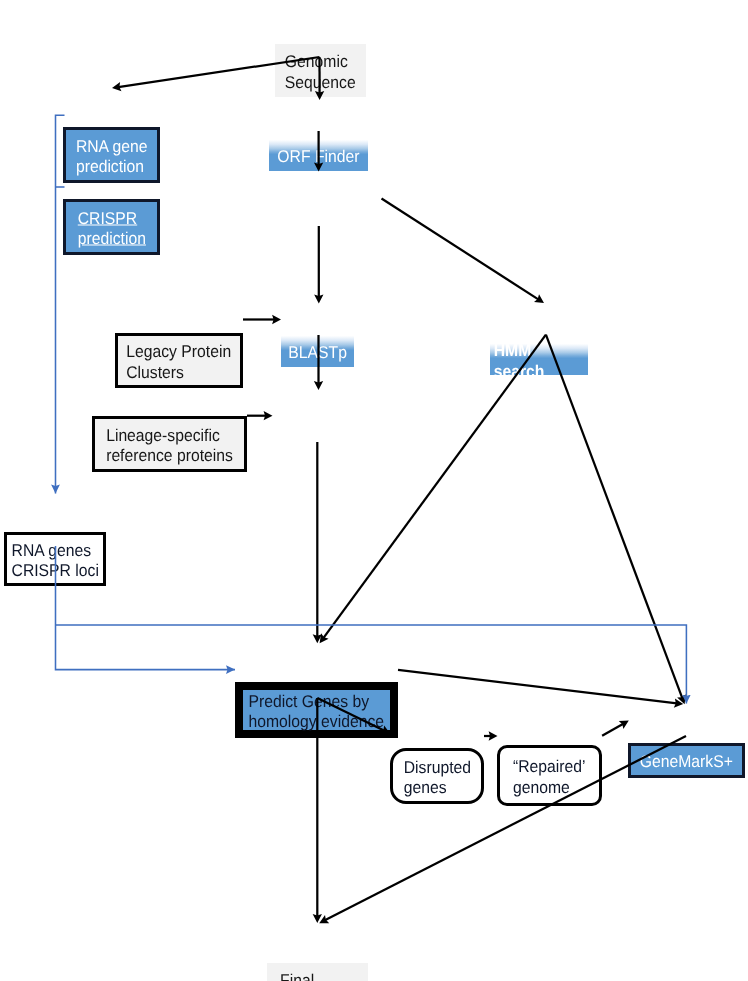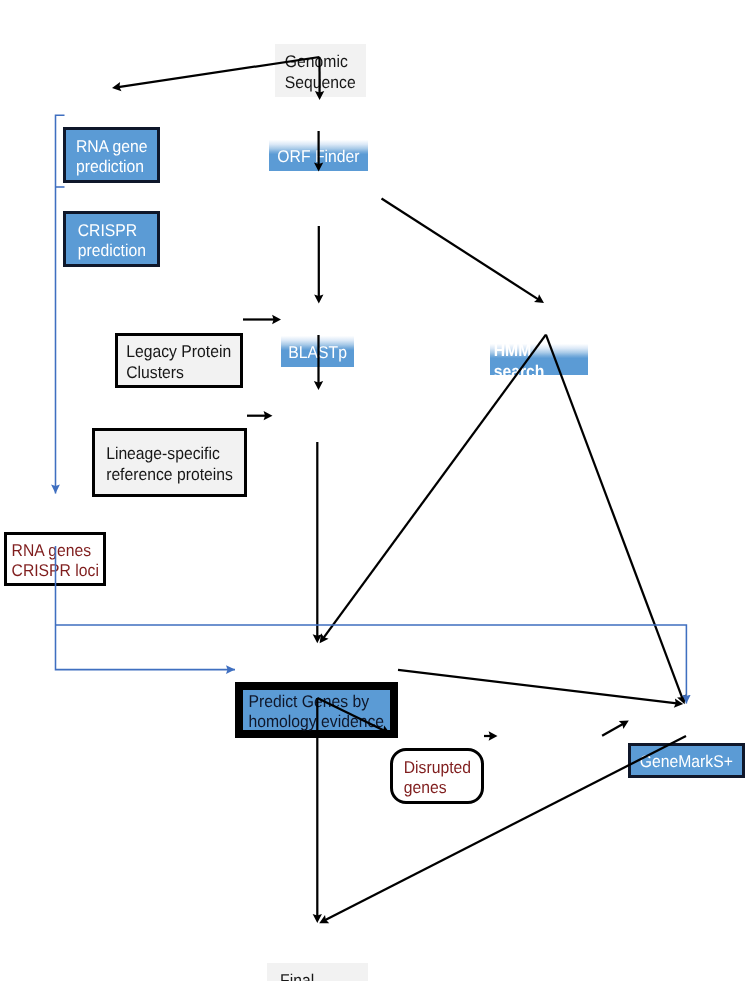--- a/index.html
+++ b/index.html
@@ -13,21 +13,21 @@
   .node{position:absolute;box-sizing:border-box;display:flex;align-items:center;
         justify-content:center;text-align:left;z-index:2;margin-top:40px;}
   .node .lbl{display:block;white-space:pre-line;font-size:17px;line-height:20.4px;
              transform:translateY(1.5px) scaleX(0.925);transform-origin:center center;}
 
   
   .grey{background:#F2F2F2;color:#171717;}
   
   .greyblk{background:#F2F2F2;color:#171717;border:3px solid #000000;}
   
-  .whiteblk{background:#FFFFFF;color:#7f1d1d;border:3px solid #000000;}
+  .whiteblk{background:#FFFFFF;color:#0f172a;border:3px solid #000000;}
   
   .whiteblue{background:#FFFFFF;color:#171717;border:4px solid #2E75B6;}
   
   .bluebox{background:#5B9BD5;color:#FFFFFF;border:3px solid #0f172a;}
   
   .blueblk{background:#5B9BD5;color:#0f172a;border:8px solid #000000;}
   
   .bluegrad{color:#FFFFFF;
     background:linear-gradient(to bottom,#FDFEFF 0%,#DCE9F7 14%,#A8CAE8 28%,#79ADDC 38%,#5B9BD5 46%,#5B9BD5 100%);}
   .rounded{border-radius:10px;}
@@ -98,21 +98,21 @@
   <div class="node grey" style="left:275px;top:4px;width:91px;height:53px;">
     <span class="lbl">Genomic
 Sequence</span>
   </div>
 
   <div class="node bluebox" style="left:63px;top:87px;width:97px;height:56px;">
     <span class="lbl">RNA gene
 prediction</span>
   </div>
 
-  <div class="node bluebox" style="left:63px;top:171px;width:97px;height:56px;">
+  <div class="node bluebox" style="left:63px;top:159px;width:97px;height:56px;text-decoration:underline;">
     <span class="lbl">CRISPR
 prediction</span>
   </div>
 
   <div class="node bluegrad" style="left:269px;top:100px;width:99px;height:31px;">
     <span class="lbl">ORF Finder</span>
   </div>
 
 
   <div class="node greyblk" style="left:115px;top:293px;width:128px;height:55px;">
@@ -121,41 +121,45 @@
   </div>
 
   <div class="node bluegrad" style="left:281px;top:296px;width:73px;height:31px;">
     <span class="lbl">BLASTp</span>
   </div>
 
   <div class="node bluegrad" style="left:490px;top:304px;width:98px;height:31px;font-weight:bold;">
     <span class="lbl">HMM search</span>
   </div>
 
-  <div class="node greyblk" style="left:92px;top:388px;width:155px;height:69px;">
+  <div class="node greyblk" style="left:92px;top:376px;width:155px;height:56px;">
     <span class="lbl">Lineage-specific
 reference proteins</span>
   </div>
 
 
   <div class="node whiteblk" style="left:4px;top:492px;width:102px;height:54px;">
     <span class="lbl">RNA genes
 CRISPR loci</span>
   </div>
 
   <div class="node blueblk" style="left:235px;top:642px;width:163px;height:56px;">
     <span class="lbl">Predict Genes by
 homology evidence</span>
   </div>
 
   <div class="node whiteblk" style="left:390px;top:708px;width:94px;height:56px;border-radius:16px;">
     <span class="lbl">Disrupted
 genes</span>
   </div>
 
+  <div class="node whiteblk rounded" style="left:497px;top:705px;width:105px;height:61px;">
+    <span class="lbl">“Repaired’
+genome</span>
+  </div>
 
   <div class="node bluebox" style="left:628px;top:703px;width:117px;height:35px;">
     <span class="lbl">GeneMarkS+</span>
   </div>
 
   <div class="node grey" style="left:267px;top:923px;width:101px;height:52px;">
     <span class="lbl">Final
 Annotation</span>
   </div>
 

